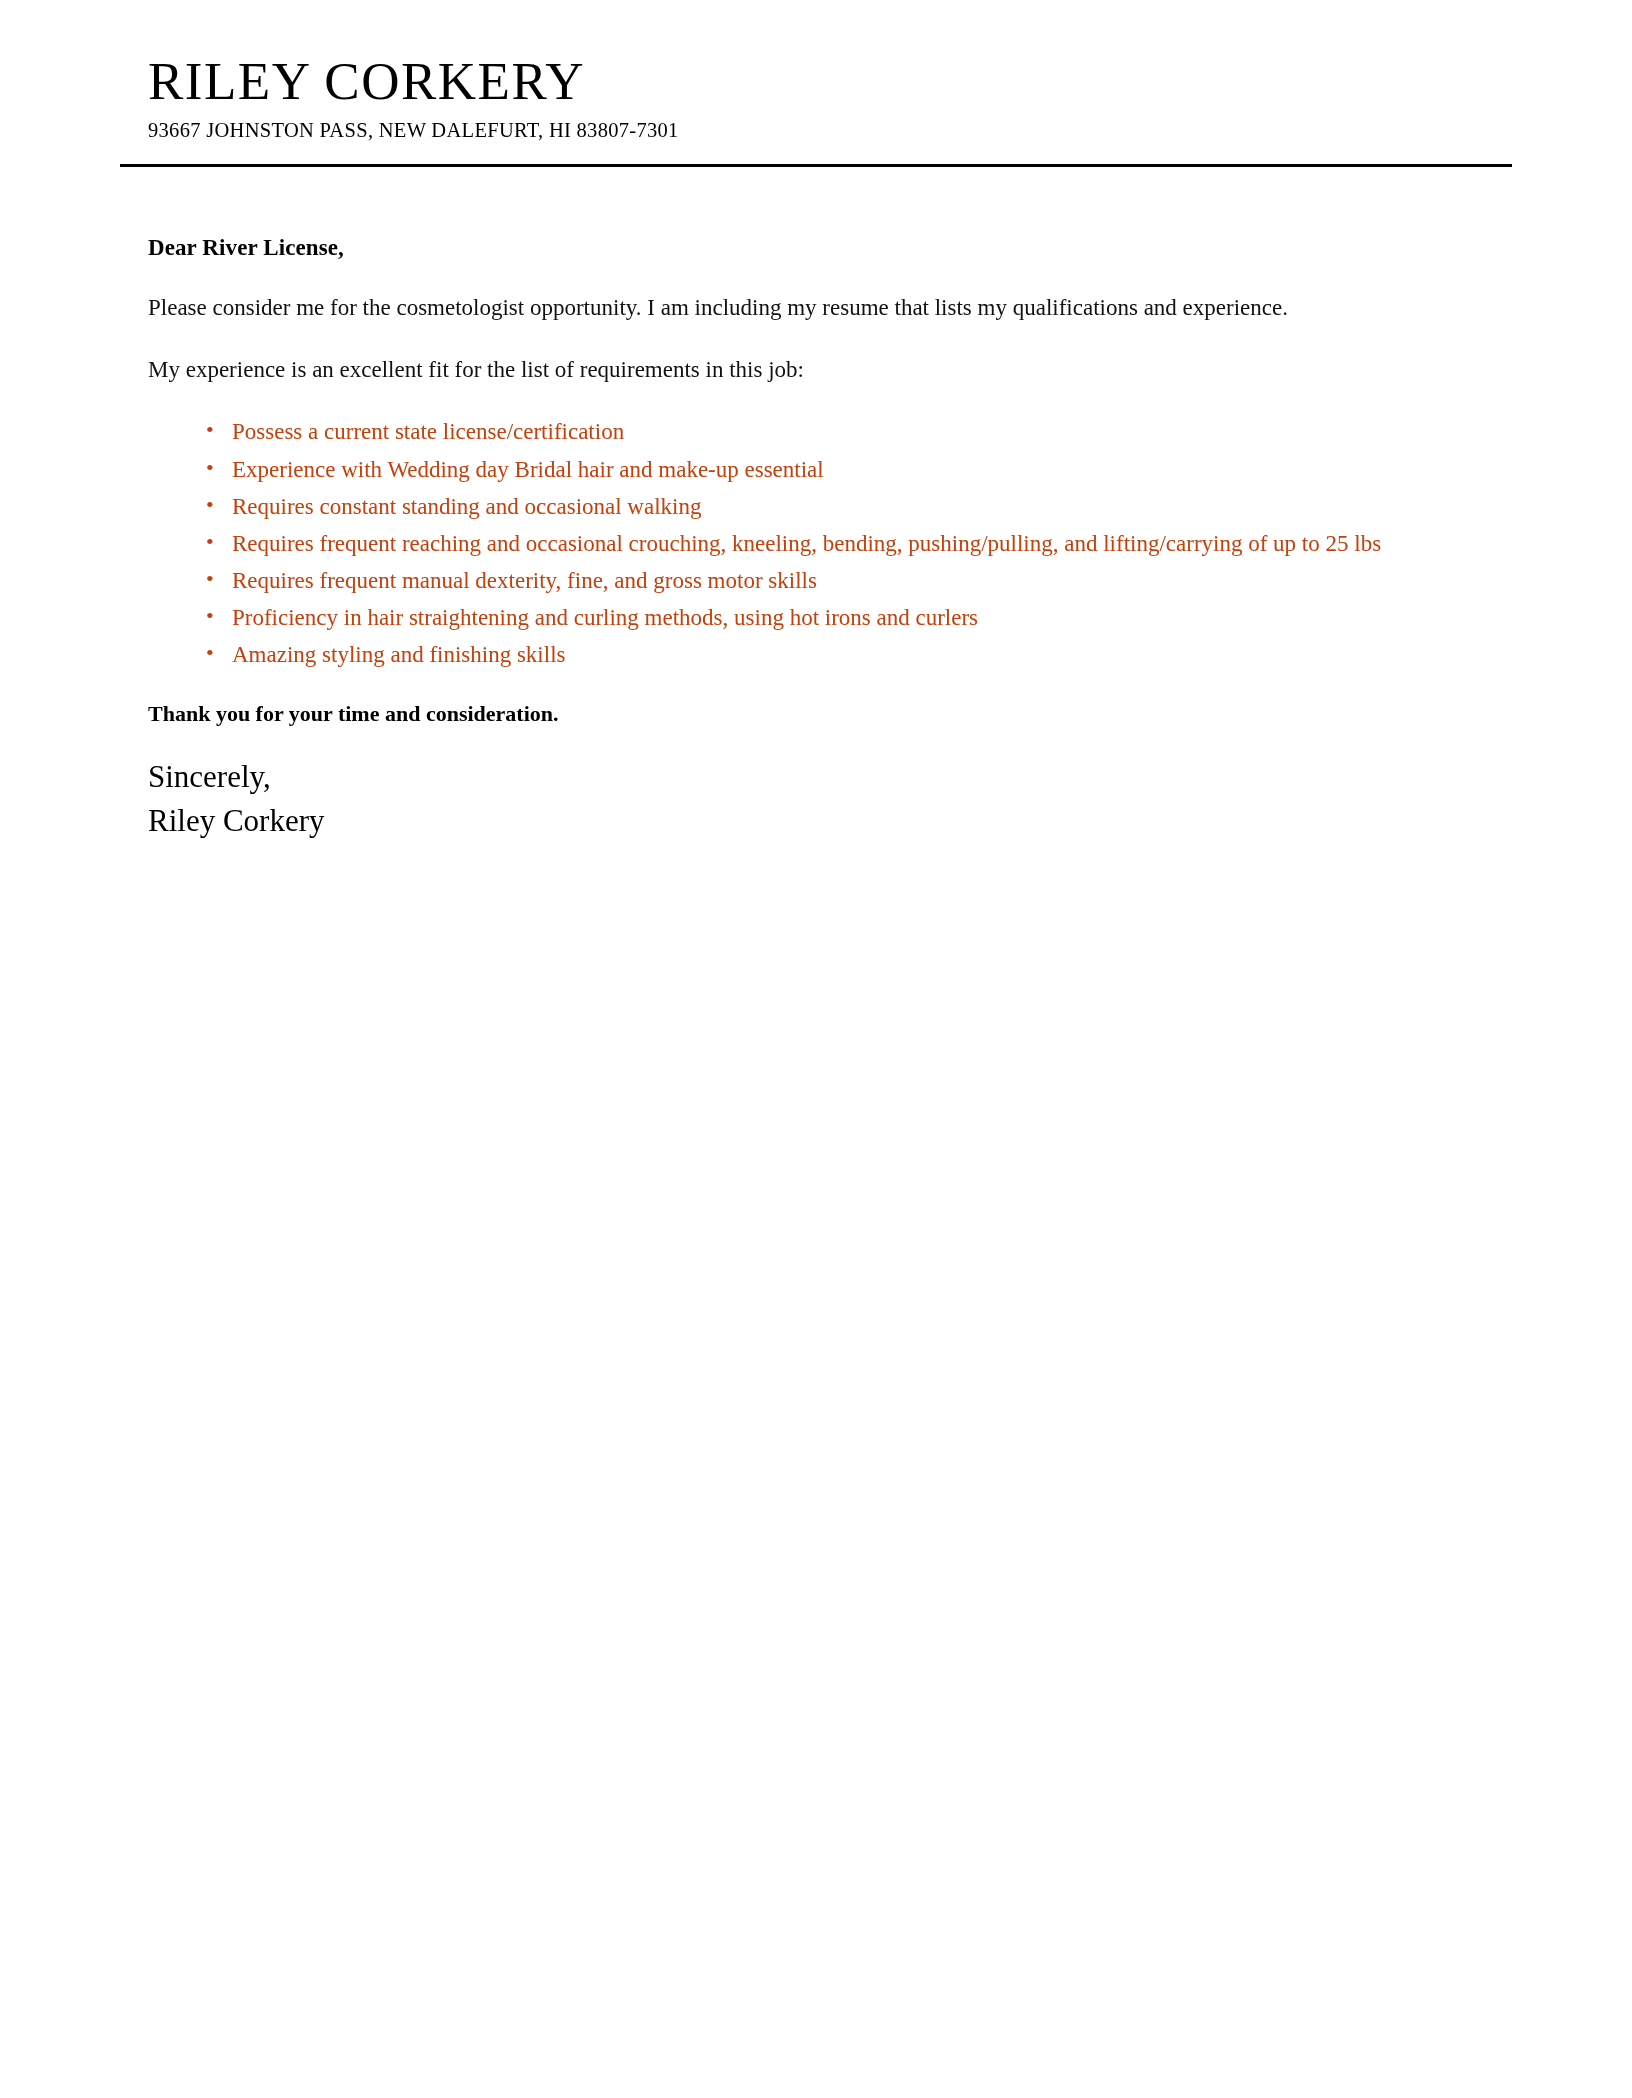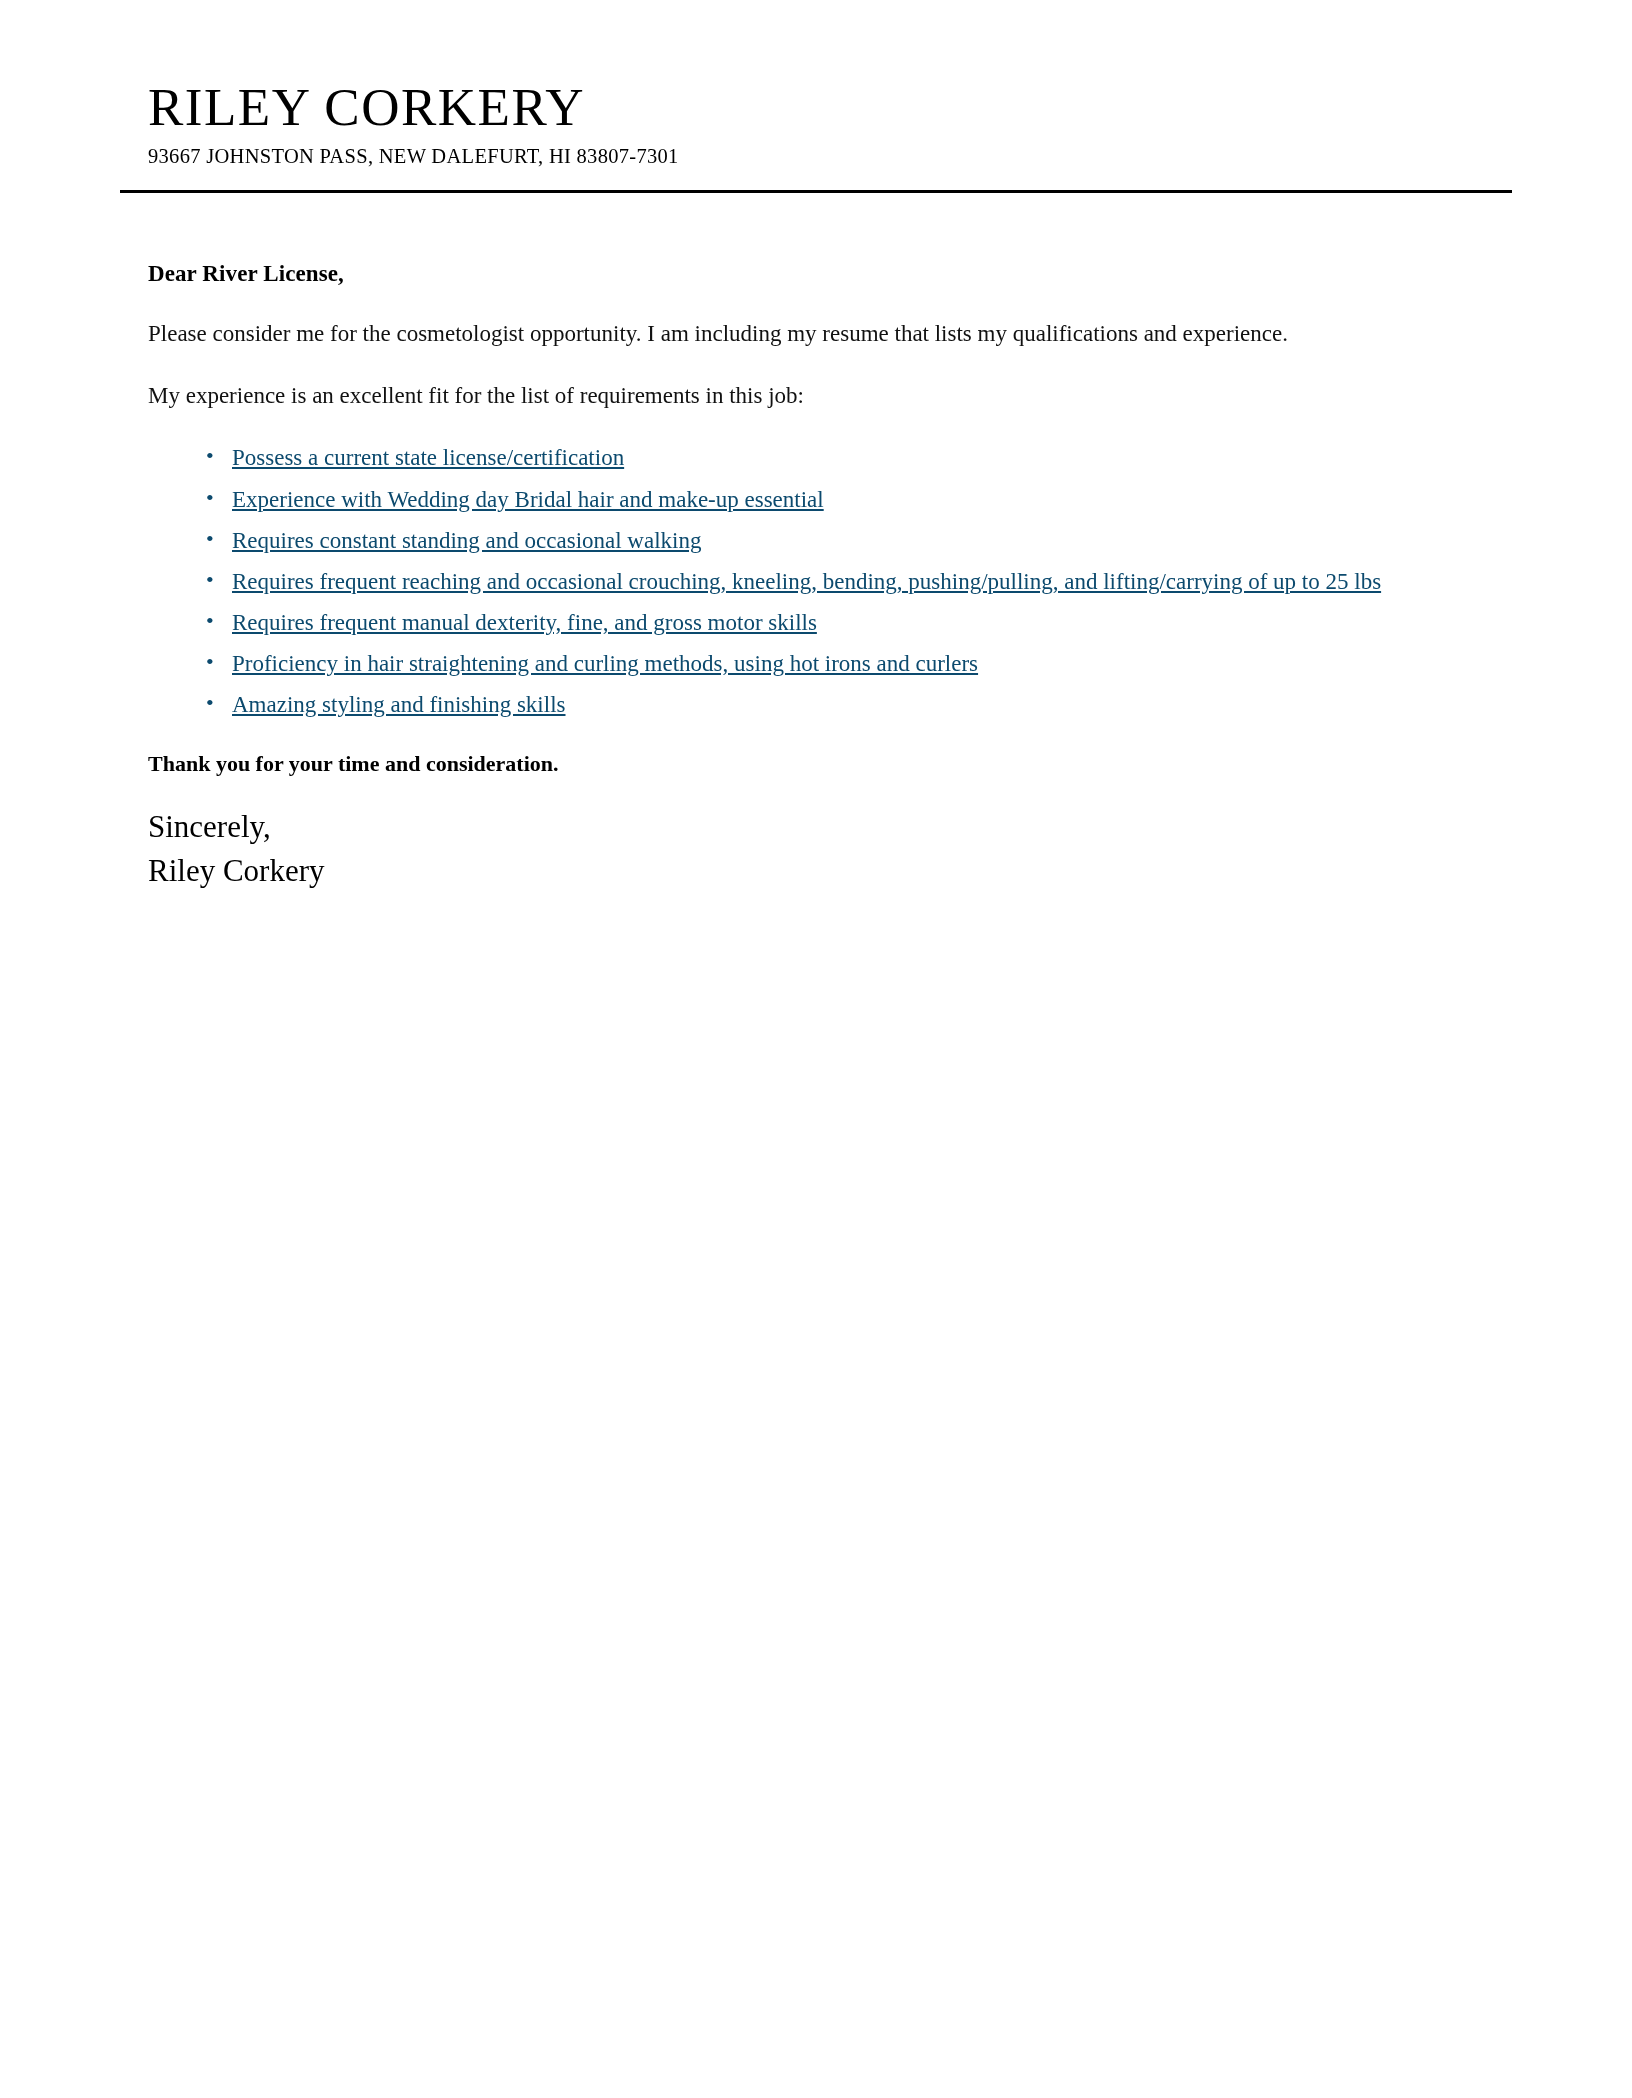--- a/index.html
+++ b/index.html
@@ -18,21 +18,21 @@
     width: 1632px;
     height: 2098px;
     box-sizing: border-box;
     padding: 0;
     position: relative;
     background: #ffffff;
   }
   .content {
     margin: 0 auto;
     width: 1392px;
-    padding-top: 78px;
+    padding-top: 52px;
   }
   .letterhead {
     padding-left: 28px;
   }
   .name {
     font-family: "Liberation Serif", serif;
     font-size: 53px;
     letter-spacing: 1.5px;
     line-height: 1.12;
     font-weight: 400;
@@ -69,25 +69,24 @@
     color: #111111;
   }
   ul.reqs {
     margin: 0 0 30px 0;
     padding-left: 58px;
     list-style: none;
   }
   ul.reqs li {
     font-size: 23px;
     line-height: 1.44;
-    margin: 8px 0 4px 0;
+    margin: 0 0 4px 0;
     position: relative;
     padding-left: 26px;
-    color: #0c4a6e;
-    text-decoration: underline;
+    color: #c2410c;
   }
   ul.reqs li::before {
     content: "\2022";
     position: absolute;
     left: 0;
     top: -1px;
     font-size: 22px;
     line-height: 1.44;
   }
   .closing-bold {

